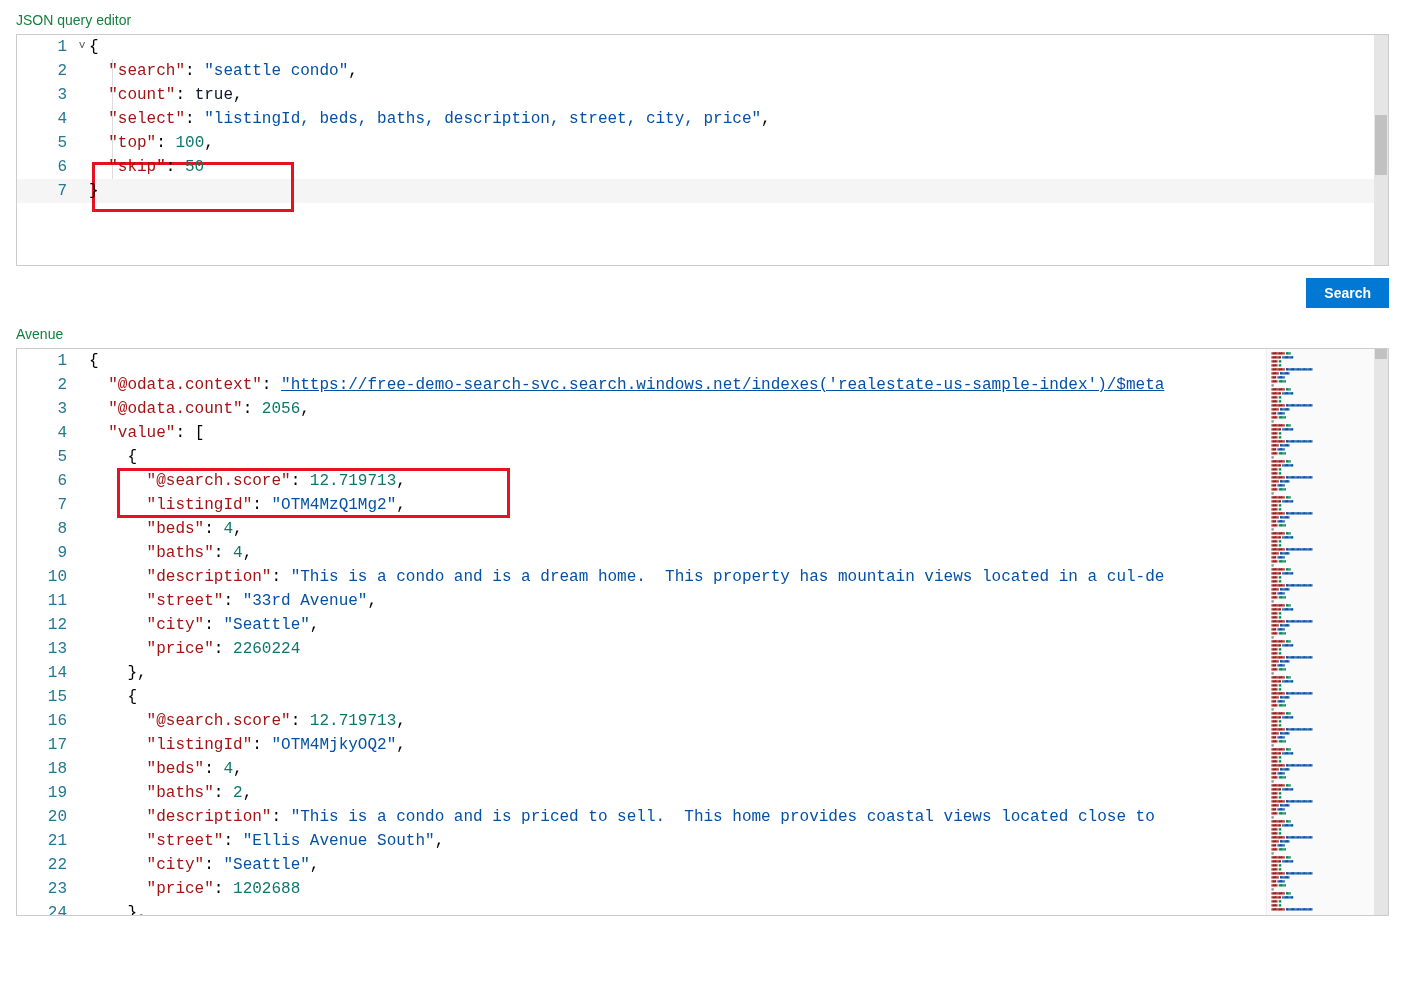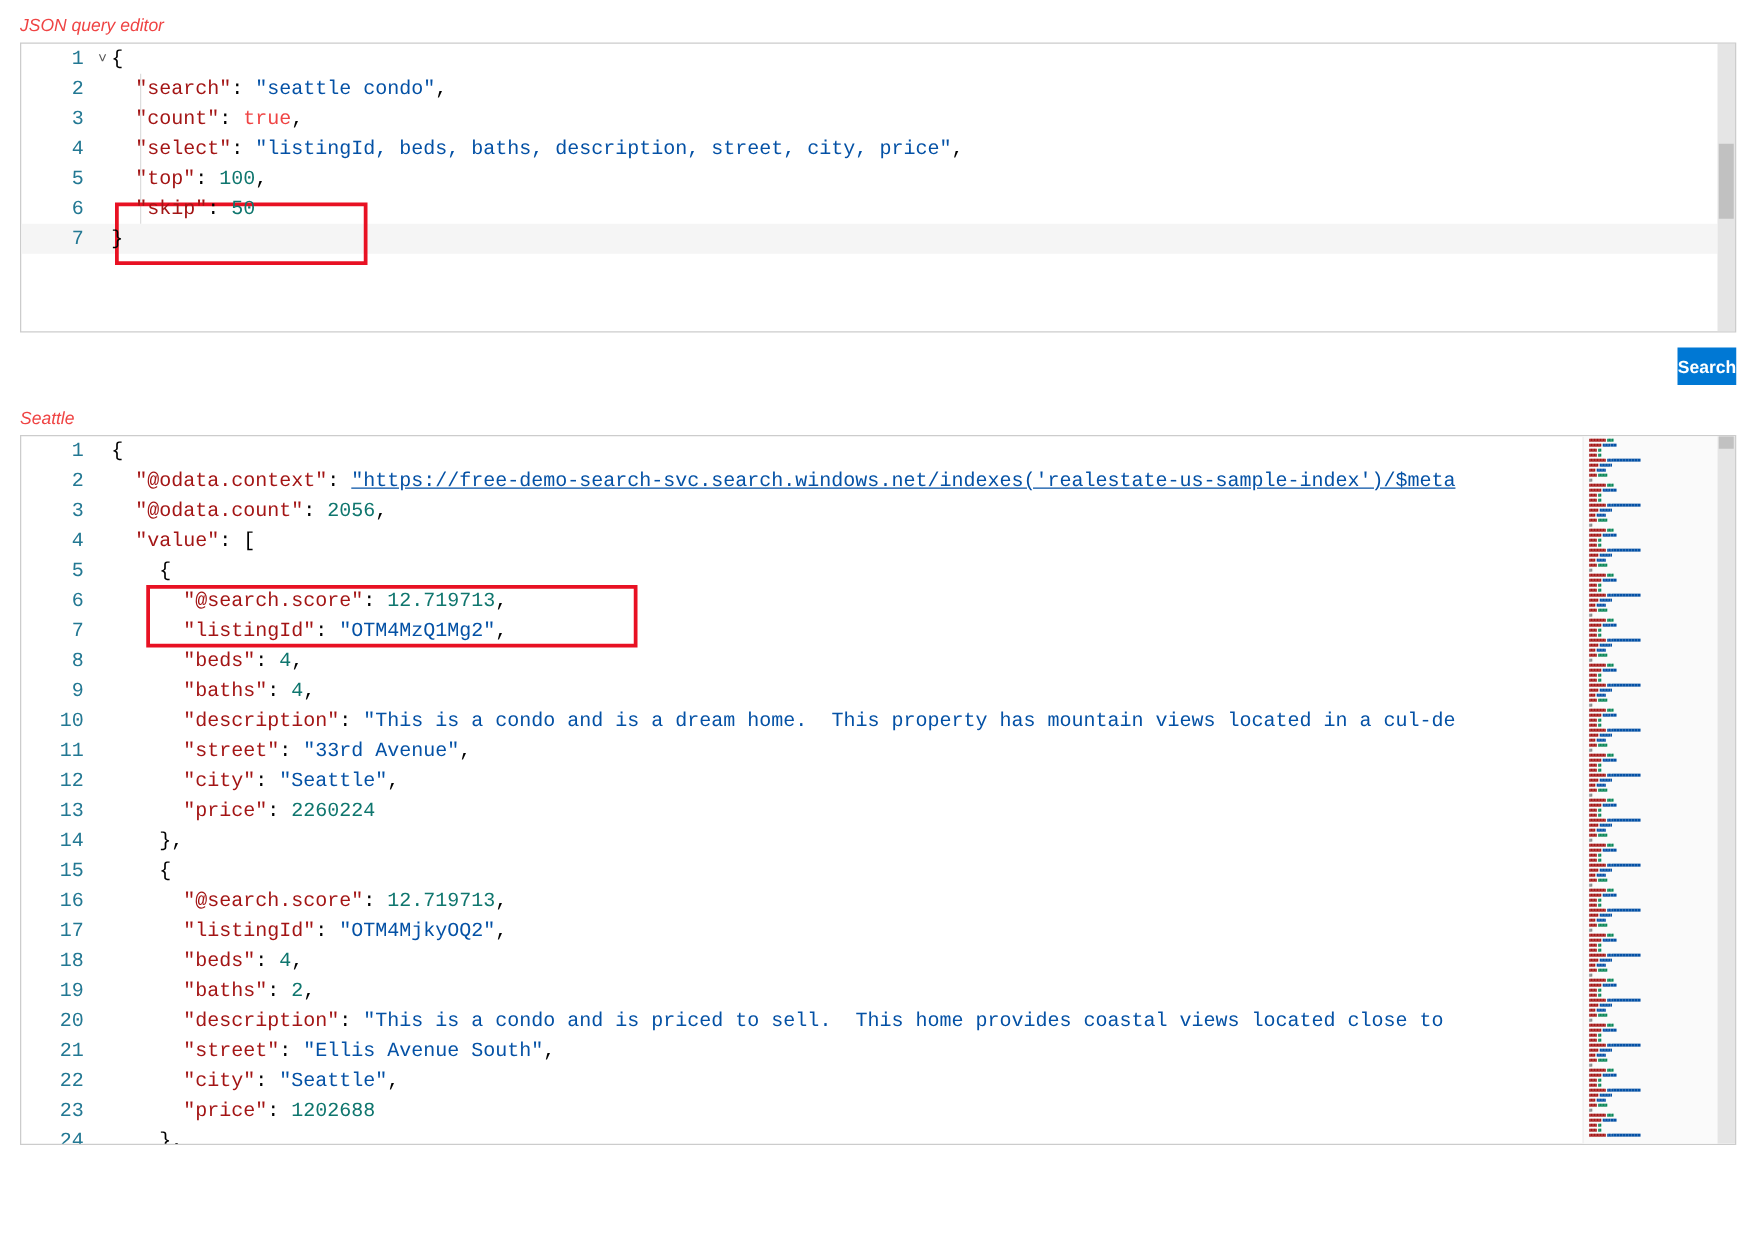--- a/index.html
+++ b/index.html
@@ -7,23 +7,22 @@
     margin: 0;
     padding: 12px 16px 0 16px;
     font-family: "Segoe UI", -apple-system, sans-serif;
     font-size: 14px;
     background: #fff;
     color: #323130;
     width: 1405px;
   }
   .section-label {
     font-size: 14px;
-    color: #ef4444;
+    color: #15803d;
     margin-bottom: 6px;
-    font-style: italic;
   }
   .editor-box {
     border: 1px solid #ccc;
     position: relative;
     height: 232px;
     overflow: hidden;
     background: #fff;
   }
   .editor-scroll { height: 100%; overflow: hidden; }
   .code-area {
@@ -49,40 +48,40 @@
     display:inline-block;
     width: 14px;
     color: #555;
     font-size: 12px;
     vertical-align: top;
     text-align: center;
   }
   .tok-key   { color: #a31515; }
   .tok-str   { color: #0451a5; }
   .tok-num   { color: #0f766e; }
-  .tok-bool  { color: #ef4444; }
+  .tok-bool  { color: #0f172a; }
   .tok-punct { color: #000; }
   .tok-url   { color: #0451a5; text-decoration: underline; }
   .highlight-box {
     position: absolute;
     border: 3px solid #e81123;
     pointer-events: none;
   }
   .btn-row {
     display:flex;
     justify-content:flex-end;
     padding: 12px 0 18px 0;
   }
   .btn-primary {
     background: #0078d4;
     color: #fff;
     border: none;
     font-size: 14px;
     font-weight: 600;
-    padding: 7px 0;
+    padding: 7px 18px;
     cursor: pointer;
     font-family: "Segoe UI", sans-serif;
   }
   .results-box {
     border: 1px solid #ccc;
     position: relative;
     height: 568px;
     overflow: hidden;
   }
   .vscroll {
@@ -140,21 +139,21 @@
   <div class="highlight-box" id="hl-query" style="top: 127px; left: 75px; width: 202px; height: 50px;"></div>
   <div class="vscroll">
     <div class="vscroll-thumb" style="top:80px; height:60px;"></div>
   </div>
 </div>
 
 <div class="btn-row">
   <button class="btn-primary">Search</button>
 </div>
 
-<div class="section-label">Seattle</div>
+<div class="section-label">Avenue</div>
 
 <div class="results-box">
   <div class="editor-scroll">
     <div id="results-code" class="code-area"><div class="code-row"><span class="gutter">1</span><span class="chev"></span><span class="line-content"><span class="tok-punct">{</span></span></div><div class="code-row"><span class="gutter">2</span><span class="chev"></span><span class="line-content">&nbsp;&nbsp;<span class="tok-key">"@odata.context"</span><span class="tok-punct">: </span><span class="tok-url">"https://free-demo-search-svc.search.windows.net/indexes('realestate-us-sample-index')/$meta</span></span></div><div class="code-row"><span class="gutter">3</span><span class="chev"></span><span class="line-content">&nbsp;&nbsp;<span class="tok-key">"@odata.count"</span><span class="tok-punct">: </span><span class="tok-num">2056</span><span class="tok-punct">,</span></span></div><div class="code-row"><span class="gutter">4</span><span class="chev"></span><span class="line-content">&nbsp;&nbsp;<span class="tok-key">"value"</span><span class="tok-punct">: [</span></span></div><div class="code-row"><span class="gutter">5</span><span class="chev"></span><span class="line-content">&nbsp;&nbsp;&nbsp;&nbsp;<span class="tok-punct">{</span></span></div><div class="code-row"><span class="gutter">6</span><span class="chev"></span><span class="line-content">&nbsp;&nbsp;&nbsp;&nbsp;&nbsp;&nbsp;<span class="tok-key">"@search.score"</span><span class="tok-punct">: </span><span class="tok-num">12.719713</span><span class="tok-punct">,</span></span></div><div class="code-row"><span class="gutter">7</span><span class="chev"></span><span class="line-content">&nbsp;&nbsp;&nbsp;&nbsp;&nbsp;&nbsp;<span class="tok-key">"listingId"</span><span class="tok-punct">: </span><span class="tok-str">"OTM4MzQ1Mg2"</span><span class="tok-punct">,</span></span></div><div class="code-row"><span class="gutter">8</span><span class="chev"></span><span class="line-content">&nbsp;&nbsp;&nbsp;&nbsp;&nbsp;&nbsp;<span class="tok-key">"beds"</span><span class="tok-punct">: </span><span class="tok-num">4</span><span class="tok-punct">,</span></span></div><div class="code-row"><span class="gutter">9</span><span class="chev"></span><span class="line-content">&nbsp;&nbsp;&nbsp;&nbsp;&nbsp;&nbsp;<span class="tok-key">"baths"</span><span class="tok-punct">: </span><span class="tok-num">4</span><span class="tok-punct">,</span></span></div><div class="code-row"><span class="gutter">10</span><span class="chev"></span><span class="line-content">&nbsp;&nbsp;&nbsp;&nbsp;&nbsp;&nbsp;<span class="tok-key">"description"</span><span class="tok-punct">: </span><span class="tok-str">"This is a condo and is a dream home.  This property has mountain views located in a cul-de</span></span></div><div class="code-row"><span class="gutter">11</span><span class="chev"></span><span class="line-content">&nbsp;&nbsp;&nbsp;&nbsp;&nbsp;&nbsp;<span class="tok-key">"street"</span><span class="tok-punct">: </span><span class="tok-str">"33rd Avenue"</span><span class="tok-punct">,</span></span></div><div class="code-row"><span class="gutter">12</span><span class="chev"></span><span class="line-content">&nbsp;&nbsp;&nbsp;&nbsp;&nbsp;&nbsp;<span class="tok-key">"city"</span><span class="tok-punct">: </span><span class="tok-str">"Seattle"</span><span class="tok-punct">,</span></span></div><div class="code-row"><span class="gutter">13</span><span class="chev"></span><span class="line-content">&nbsp;&nbsp;&nbsp;&nbsp;&nbsp;&nbsp;<span class="tok-key">"price"</span><span class="tok-punct">: </span><span class="tok-num">2260224</span></span></div><div class="code-row"><span class="gutter">14</span><span class="chev"></span><span class="line-content">&nbsp;&nbsp;&nbsp;&nbsp;<span class="tok-punct">},</span></span></div><div class="code-row"><span class="gutter">15</span><span class="chev"></span><span class="line-content">&nbsp;&nbsp;&nbsp;&nbsp;<span class="tok-punct">{</span></span></div><div class="code-row"><span class="gutter">16</span><span class="chev"></span><span class="line-content">&nbsp;&nbsp;&nbsp;&nbsp;&nbsp;&nbsp;<span class="tok-key">"@search.score"</span><span class="tok-punct">: </span><span class="tok-num">12.719713</span><span class="tok-punct">,</span></span></div><div class="code-row"><span class="gutter">17</span><span class="chev"></span><span class="line-content">&nbsp;&nbsp;&nbsp;&nbsp;&nbsp;&nbsp;<span class="tok-key">"listingId"</span><span class="tok-punct">: </span><span class="tok-str">"OTM4MjkyOQ2"</span><span class="tok-punct">,</span></span></div><div class="code-row"><span class="gutter">18</span><span class="chev"></span><span class="line-content">&nbsp;&nbsp;&nbsp;&nbsp;&nbsp;&nbsp;<span class="tok-key">"beds"</span><span class="tok-punct">: </span><span class="tok-num">4</span><span class="tok-punct">,</span></span></div><div class="code-row"><span class="gutter">19</span><span class="chev"></span><span class="line-content">&nbsp;&nbsp;&nbsp;&nbsp;&nbsp;&nbsp;<span class="tok-key">"baths"</span><span class="tok-punct">: </span><span class="tok-num">2</span><span class="tok-punct">,</span></span></div><div class="code-row"><span class="gutter">20</span><span class="chev"></span><span class="line-content">&nbsp;&nbsp;&nbsp;&nbsp;&nbsp;&nbsp;<span class="tok-key">"description"</span><span class="tok-punct">: </span><span class="tok-str">"This is a condo and is priced to sell.  This home provides coastal views located close to </span></span></div><div class="code-row"><span class="gutter">21</span><span class="chev"></span><span class="line-content">&nbsp;&nbsp;&nbsp;&nbsp;&nbsp;&nbsp;<span class="tok-key">"street"</span><span class="tok-punct">: </span><span class="tok-str">"Ellis Avenue South"</span><span class="tok-punct">,</span></span></div><div class="code-row"><span class="gutter">22</span><span class="chev"></span><span class="line-content">&nbsp;&nbsp;&nbsp;&nbsp;&nbsp;&nbsp;<span class="tok-key">"city"</span><span class="tok-punct">: </span><span class="tok-str">"Seattle"</span><span class="tok-punct">,</span></span></div><div class="code-row"><span class="gutter">23</span><span class="chev"></span><span class="line-content">&nbsp;&nbsp;&nbsp;&nbsp;&nbsp;&nbsp;<span class="tok-key">"price"</span><span class="tok-punct">: </span><span class="tok-num">1202688</span></span></div><div class="code-row"><span class="gutter">24</span><span class="chev"></span><span class="line-content">&nbsp;&nbsp;&nbsp;&nbsp;<span class="tok-punct">},</span></span></div></div>
   </div>
   <div class="highlight-box" id="hl-results" style="top: 119px; left: 100px; width: 393px; height: 50px;"></div>
   <div class="minimap" id="minimap"><div class="mm-line">  <span class="mm-k">███████████</span> <span class="mm-n">████</span></div><div class="mm-line">  <span class="mm-k">████████</span> <span class="mm-s">█████████</span></div><div class="mm-line">  <span class="mm-k">█████</span> <span class="mm-n">██</span></div><div class="mm-line">  <span class="mm-k">█████</span> <span class="mm-n">██</span></div><div class="mm-line">  <span class="mm-k">███████████</span> <span class="mm-s">██████████████████████</span></div><div class="mm-line">  <span class="mm-k">██████</span> <span class="mm-s">████████</span></div><div class="mm-line">  <span class="mm-k">████</span> <span class="mm-s">██████</span></div><div class="mm-line">  <span class="mm-k">█████</span> <span class="mm-n">██████</span></div><div class="mm-line">  ██</div><div class="mm-line">  <span class="mm-k">███████████</span> <span class="mm-n">████</span></div><div class="mm-line">  <span class="mm-k">████████</span> <span class="mm-s">█████████</span></div><div class="mm-line">  <span class="mm-k">█████</span> <span class="mm-n">██</span></div><div class="mm-line">  <span class="mm-k">█████</span> <span class="mm-n">██</span></div><div class="mm-line">  <span class="mm-k">███████████</span> <span class="mm-s">██████████████████████</span></div><div class="mm-line">  <span class="mm-k">██████</span> <span class="mm-s">████████</span></div><div class="mm-line">  <span class="mm-k">████</span> <span class="mm-s">██████</span></div><div class="mm-line">  <span class="mm-k">█████</span> <span class="mm-n">██████</span></div><div class="mm-line">  ██</div><div class="mm-line">  <span class="mm-k">███████████</span> <span class="mm-n">████</span></div><div class="mm-line">  <span class="mm-k">████████</span> <span class="mm-s">█████████</span></div><div class="mm-line">  <span class="mm-k">█████</span> <span class="mm-n">██</span></div><div class="mm-line">  <span class="mm-k">█████</span> <span class="mm-n">██</span></div><div class="mm-line">  <span class="mm-k">███████████</span> <span class="mm-s">██████████████████████</span></div><div class="mm-line">  <span class="mm-k">██████</span> <span class="mm-s">████████</span></div><div class="mm-line">  <span class="mm-k">████</span> <span class="mm-s">██████</span></div><div class="mm-line">  <span class="mm-k">█████</span> <span class="mm-n">██████</span></div><div class="mm-line">  ██</div><div class="mm-line">  <span class="mm-k">███████████</span> <span class="mm-n">████</span></div><div class="mm-line">  <span class="mm-k">████████</span> <span class="mm-s">█████████</span></div><div class="mm-line">  <span class="mm-k">█████</span> <span class="mm-n">██</span></div><div class="mm-line">  <span class="mm-k">█████</span> <span class="mm-n">██</span></div><div class="mm-line">  <span class="mm-k">███████████</span> <span class="mm-s">██████████████████████</span></div><div class="mm-line">  <span class="mm-k">██████</span> <span class="mm-s">████████</span></div><div class="mm-line">  <span class="mm-k">████</span> <span class="mm-s">██████</span></div><div class="mm-line">  <span class="mm-k">█████</span> <span class="mm-n">██████</span></div><div class="mm-line">  ██</div><div class="mm-line">  <span class="mm-k">███████████</span> <span class="mm-n">████</span></div><div class="mm-line">  <span class="mm-k">████████</span> <span class="mm-s">█████████</span></div><div class="mm-line">  <span class="mm-k">█████</span> <span class="mm-n">██</span></div><div class="mm-line">  <span class="mm-k">█████</span> <span class="mm-n">██</span></div><div class="mm-line">  <span class="mm-k">███████████</span> <span class="mm-s">██████████████████████</span></div><div class="mm-line">  <span class="mm-k">██████</span> <span class="mm-s">████████</span></div><div class="mm-line">  <span class="mm-k">████</span> <span class="mm-s">██████</span></div><div class="mm-line">  <span class="mm-k">█████</span> <span class="mm-n">██████</span></div><div class="mm-line">  ██</div><div class="mm-line">  <span class="mm-k">███████████</span> <span class="mm-n">████</span></div><div class="mm-line">  <span class="mm-k">████████</span> <span class="mm-s">█████████</span></div><div class="mm-line">  <span class="mm-k">█████</span> <span class="mm-n">██</span></div><div class="mm-line">  <span class="mm-k">█████</span> <span class="mm-n">██</span></div><div class="mm-line">  <span class="mm-k">███████████</span> <span class="mm-s">██████████████████████</span></div><div class="mm-line">  <span class="mm-k">██████</span> <span class="mm-s">████████</span></div><div class="mm-line">  <span class="mm-k">████</span> <span class="mm-s">██████</span></div><div class="mm-line">  <span class="mm-k">█████</span> <span class="mm-n">██████</span></div><div class="mm-line">  ██</div><div class="mm-line">  <span class="mm-k">███████████</span> <span class="mm-n">████</span></div><div class="mm-line">  <span class="mm-k">████████</span> <span class="mm-s">█████████</span></div><div class="mm-line">  <span class="mm-k">█████</span> <span class="mm-n">██</span></div><div class="mm-line">  <span class="mm-k">█████</span> <span class="mm-n">██</span></div><div class="mm-line">  <span class="mm-k">███████████</span> <span class="mm-s">██████████████████████</span></div><div class="mm-line">  <span class="mm-k">██████</span> <span class="mm-s">████████</span></div><div class="mm-line">  <span class="mm-k">████</span> <span class="mm-s">██████</span></div><div class="mm-line">  <span class="mm-k">█████</span> <span class="mm-n">██████</span></div><div class="mm-line">  ██</div><div class="mm-line">  <span class="mm-k">███████████</span> <span class="mm-n">████</span></div><div class="mm-line">  <span class="mm-k">████████</span> <span class="mm-s">█████████</span></div><div class="mm-line">  <span class="mm-k">█████</span> <span class="mm-n">██</span></div><div class="mm-line">  <span class="mm-k">█████</span> <span class="mm-n">██</span></div><div class="mm-line">  <span class="mm-k">███████████</span> <span class="mm-s">██████████████████████</span></div><div class="mm-line">  <span class="mm-k">██████</span> <span class="mm-s">████████</span></div><div class="mm-line">  <span class="mm-k">████</span> <span class="mm-s">██████</span></div><div class="mm-line">  <span class="mm-k">█████</span> <span class="mm-n">██████</span></div><div class="mm-line">  ██</div><div class="mm-line">  <span class="mm-k">███████████</span> <span class="mm-n">████</span></div><div class="mm-line">  <span class="mm-k">████████</span> <span class="mm-s">█████████</span></div><div class="mm-line">  <span class="mm-k">█████</span> <span class="mm-n">██</span></div><div class="mm-line">  <span class="mm-k">█████</span> <span class="mm-n">██</span></div><div class="mm-line">  <span class="mm-k">███████████</span> <span class="mm-s">██████████████████████</span></div><div class="mm-line">  <span class="mm-k">██████</span> <span class="mm-s">████████</span></div><div class="mm-line">  <span class="mm-k">████</span> <span class="mm-s">██████</span></div><div class="mm-line">  <span class="mm-k">█████</span> <span class="mm-n">██████</span></div><div class="mm-line">  ██</div><div class="mm-line">  <span class="mm-k">███████████</span> <span class="mm-n">████</span></div><div class="mm-line">  <span class="mm-k">████████</span> <span class="mm-s">█████████</span></div><div class="mm-line">  <span class="mm-k">█████</span> <span class="mm-n">██</span></div><div class="mm-line">  <span class="mm-k">█████</span> <span class="mm-n">██</span></div><div class="mm-line">  <span class="mm-k">███████████</span> <span class="mm-s">██████████████████████</span></div><div class="mm-line">  <span class="mm-k">██████</span> <span class="mm-s">████████</span></div><div class="mm-line">  <span class="mm-k">████</span> <span class="mm-s">██████</span></div><div class="mm-line">  <span class="mm-k">█████</span> <span class="mm-n">██████</span></div><div class="mm-line">  ██</div><div class="mm-line">  <span class="mm-k">███████████</span> <span class="mm-n">████</span></div><div class="mm-line">  <span class="mm-k">████████</span> <span class="mm-s">█████████</span></div><div class="mm-line">  <span class="mm-k">█████</span> <span class="mm-n">██</span></div><div class="mm-line">  <span class="mm-k">█████</span> <span class="mm-n">██</span></div><div class="mm-line">  <span class="mm-k">███████████</span> <span class="mm-s">██████████████████████</span></div><div class="mm-line">  <span class="mm-k">██████</span> <span class="mm-s">████████</span></div><div class="mm-line">  <span class="mm-k">████</span> <span class="mm-s">██████</span></div><div class="mm-line">  <span class="mm-k">█████</span> <span class="mm-n">██████</span></div><div class="mm-line">  ██</div><div class="mm-line">  <span class="mm-k">███████████</span> <span class="mm-n">████</span></div><div class="mm-line">  <span class="mm-k">████████</span> <span class="mm-s">█████████</span></div><div class="mm-line">  <span class="mm-k">█████</span> <span class="mm-n">██</span></div><div class="mm-line">  <span class="mm-k">█████</span> <span class="mm-n">██</span></div><div class="mm-line">  <span class="mm-k">███████████</span> <span class="mm-s">██████████████████████</span></div><div class="mm-line">  <span class="mm-k">██████</span> <span class="mm-s">████████</span></div><div class="mm-line">  <span class="mm-k">████</span> <span class="mm-s">██████</span></div><div class="mm-line">  <span class="mm-k">█████</span> <span class="mm-n">██████</span></div><div class="mm-line">  ██</div><div class="mm-line">  <span class="mm-k">███████████</span> <span class="mm-n">████</span></div><div class="mm-line">  <span class="mm-k">████████</span> <span class="mm-s">█████████</span></div><div class="mm-line">  <span class="mm-k">█████</span> <span class="mm-n">██</span></div><div class="mm-line">  <span class="mm-k">█████</span> <span class="mm-n">██</span></div><div class="mm-line">  <span class="mm-k">███████████</span> <span class="mm-s">██████████████████████</span></div><div class="mm-line">  <span class="mm-k">██████</span> <span class="mm-s">████████</span></div><div class="mm-line">  <span class="mm-k">████</span> <span class="mm-s">██████</span></div><div class="mm-line">  <span class="mm-k">█████</span> <span class="mm-n">██████</span></div><div class="mm-line">  ██</div><div class="mm-line">  <span class="mm-k">███████████</span> <span class="mm-n">████</span></div><div class="mm-line">  <span class="mm-k">████████</span> <span class="mm-s">█████████</span></div><div class="mm-line">  <span class="mm-k">█████</span> <span class="mm-n">██</span></div><div class="mm-line">  <span class="mm-k">█████</span> <span class="mm-n">██</span></div><div class="mm-line">  <span class="mm-k">███████████</span> <span class="mm-s">██████████████████████</span></div><div class="mm-line">  <span class="mm-k">██████</span> <span class="mm-s">████████</span></div><div class="mm-line">  <span class="mm-k">████</span> <span class="mm-s">██████</span></div><div class="mm-line">  <span class="mm-k">█████</span> <span class="mm-n">██████</span></div><div class="mm-line">  ██</div><div class="mm-line">  <span class="mm-k">███████████</span> <span class="mm-n">████</span></div><div class="mm-line">  <span class="mm-k">████████</span> <span class="mm-s">█████████</span></div><div class="mm-line">  <span class="mm-k">█████</span> <span class="mm-n">██</span></div><div class="mm-line">  <span class="mm-k">█████</span> <span class="mm-n">██</span></div><div class="mm-line">  <span class="mm-k">███████████</span> <span class="mm-s">██████████████████████</span></div><div class="mm-line">  <span class="mm-k">██████</span> <span class="mm-s">████████</span></div><div class="mm-line">  <span class="mm-k">████</span> <span class="mm-s">██████</span></div><div class="mm-line">  <span class="mm-k">█████</span> <span class="mm-n">██████</span></div><div class="mm-line">  ██</div><div class="mm-line">  <span class="mm-k">███████████</span> <span class="mm-n">████</span></div><div class="mm-line">  <span class="mm-k">████████</span> <span class="mm-s">█████████</span></div><div class="mm-line">  <span class="mm-k">█████</span> <span class="mm-n">██</span></div><div class="mm-line">  <span class="mm-k">█████</span> <span class="mm-n">██</span></div><div class="mm-line">  <span class="mm-k">███████████</span> <span class="mm-s">██████████████████████</span></div></div>
   <div class="vscroll">
     <div class="vscroll-thumb" style="top:0; height:10px;"></div>
   </div>

